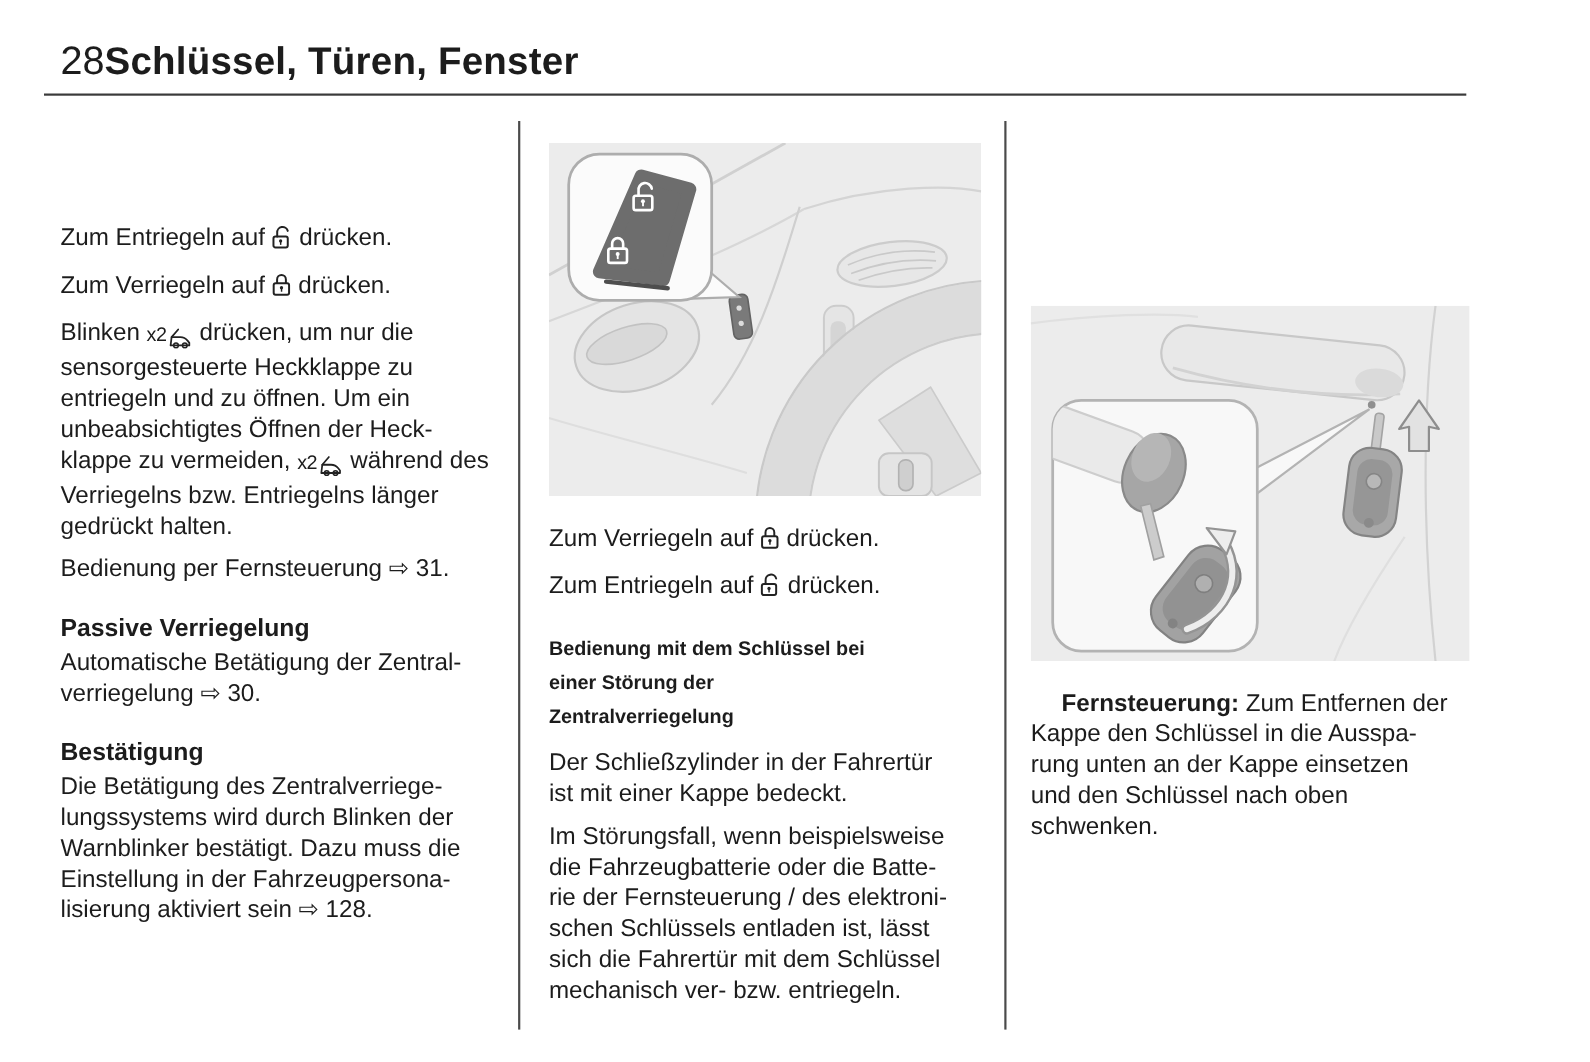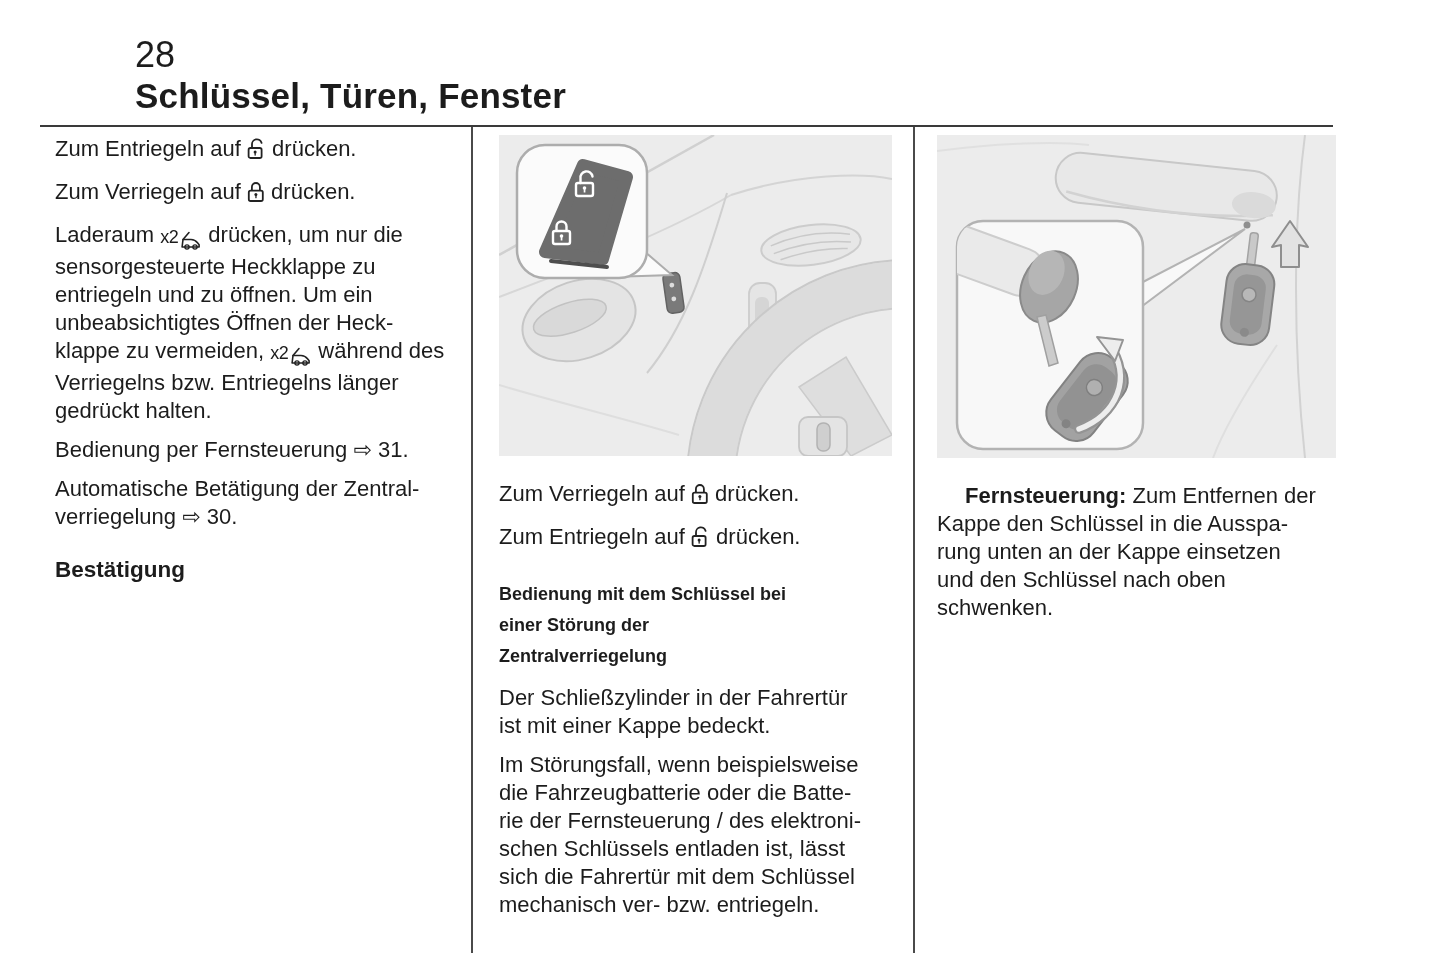--- a/index.html
+++ b/index.html
@@ -1,26 +1,26 @@
 <!DOCTYPE html>
 <html><head>
 <meta charset="utf-8">
 <style>
   html,body{margin:0;padding:0;background:#ffffff;}
   .page{
     width:1445px;height:965px;background:#ffffff;overflow:hidden;
     font-family:"Liberation Sans","DejaVu Sans",sans-serif;color:#1c1c1c;
     position:relative;box-sizing:border-box;
   }
-  .hdr{display:flex;align-items:baseline;padding:34px 0 0 55px;flex-direction:column;}
+  .hdr{display:flex;align-items:baseline;padding:34px 0 0 55px;}
   .hdr-num{font-size:36px;font-weight:400;}
-  .hdr-title{font-size:35px;font-weight:bold;margin-left:80px;letter-spacing:0.2px;}
+  .hdr-title{font-size:35px;font-weight:bold;letter-spacing:0.2px;}
   .hdr-rule{margin:9px 112px 0 40px;border-top:2.5px solid #3a3a3a;height:0;}
 
-  .cols{display:flex;align-items:flex-start;margin-left:40px;height:872px;}
+  .cols{display:flex;align-items:center;margin-left:40px;height:872px;}
   .col{box-sizing:border-box;padding-top:8px;}
   .col1{width:431px;padding-left:15px;padding-right:18px;}
   .col2{width:440px;padding-left:26px;}
   .col3{width:401px;padding-left:22px;}
   .sep{width:0;border-left:2px solid #4a4a4a;height:826px;}
 
   p.body{font-size:22px;line-height:28px;margin:0 0 11px 0;white-space:pre-line;}
   h3.sub{font-size:22.5px;line-height:28px;font-weight:bold;margin:25px 0 3px 0;}
   h2.big{font-size:18px;line-height:31px;font-weight:bold;margin:24px 0 12px 0;white-space:pre-line;}
   .bold{font-weight:bold;margin-left:28px;}
@@ -52,44 +52,50 @@
               <rect x="7.5" y="15.4" width="1.3" height="3.2" fill="#222"></rect>
             </svg></span><span> drücken.</span></p>
 
       <p class="body"><span>Zum Verriegeln auf </span><span class="ico"><svg width="18" height="23" viewBox="0 0 18 23">
               <rect x="1.8" y="10.6" width="14" height="10.4" rx="1.8" fill="none" stroke="#222" stroke-width="1.8"></rect>
               <path d="M4.9 10.6 V7 a4 4 0 0 1 8 0 V10.6" fill="none" stroke="#222" stroke-width="1.8"></path>
               <circle cx="8.9" cy="14.6" r="1.5" fill="#222"></circle>
               <rect x="8.3" y="15" width="1.3" height="3.2" fill="#222"></rect>
             </svg></span><span> drücken.</span></p>
 
-      <p class="body"><span>Laderaum </span><span class="ico"><span class="x2lbl">x2</span><svg width="24" height="20" viewBox="0 0 24 20" style="vertical-align:-4px;">
+      <p class="body"><span>Blinken </span><span class="ico"><span class="x2lbl">x2</span><svg width="24" height="20" viewBox="0 0 24 20" style="vertical-align:-4px;">
               <path d="M5 9.5 L11 2.5" fill="none" stroke="#222" stroke-width="1.6" stroke-linecap="round"></path>
               <path d="M5 9.5 h8 c3 0 5 1.3 6.5 3.2 l1.6 2 v2.3 h-17 z" fill="none" stroke="#222" stroke-width="1.6" stroke-linejoin="round"></path>
               <circle cx="9" cy="17" r="2.1" fill="none" stroke="#222" stroke-width="1.4"></circle>
               <circle cx="17" cy="17" r="2.1" fill="none" stroke="#222" stroke-width="1.4"></circle>
             </svg></span><span> drücken, um nur die
 sensorgesteuerte Heckklappe zu
 entriegeln und zu öffnen. Um ein
 unbeabsichtigtes Öffnen der Heck-
 klappe zu vermeiden, </span><span class="ico"><span class="x2lbl">x2</span><svg width="24" height="20" viewBox="0 0 24 20" style="vertical-align:-4px;">
               <path d="M5 9.5 L11 2.5" fill="none" stroke="#222" stroke-width="1.6" stroke-linecap="round"></path>
               <path d="M5 9.5 h8 c3 0 5 1.3 6.5 3.2 l1.6 2 v2.3 h-17 z" fill="none" stroke="#222" stroke-width="1.6" stroke-linejoin="round"></path>
               <circle cx="9" cy="17" r="2.1" fill="none" stroke="#222" stroke-width="1.4"></circle>
               <circle cx="17" cy="17" r="2.1" fill="none" stroke="#222" stroke-width="1.4"></circle>
             </svg></span><span> während des
 Verriegelns bzw. Entriegelns länger
 gedrückt halten.</span></p>
 
       <p class="body"><span>Bedienung per Fernsteuerung </span><span class="ref-arrow">⇨</span><span> 31.</span></p>
 
+      <h3 class="sub">Passive Verriegelung</h3>
       <p class="body"><span>Automatische Betätigung der Zentral-
 verriegelung </span><span class="ref-arrow">⇨</span><span> 30.</span></p>
 
       <h3 class="sub">Bestätigung</h3>
+      <p class="body"><span>Die Betätigung des Zentralverriege-
+lungssystems wird durch Blinken der
+Warnblinker bestätigt. Dazu muss die
+Einstellung in der Fahrzeugpersona-
+lisierung aktiviert sein </span><span class="ref-arrow">⇨</span><span> 128.</span></p>
 
     </div>
 
     <div class="sep"></div>
 
     <div class="col col2">
       <div class="fig-wrap figure">
         <svg width="393" height="321" viewBox="0 0 393 321">
           <rect x="0" y="0" width="393" height="321" fill="#ececec"></rect>
 

